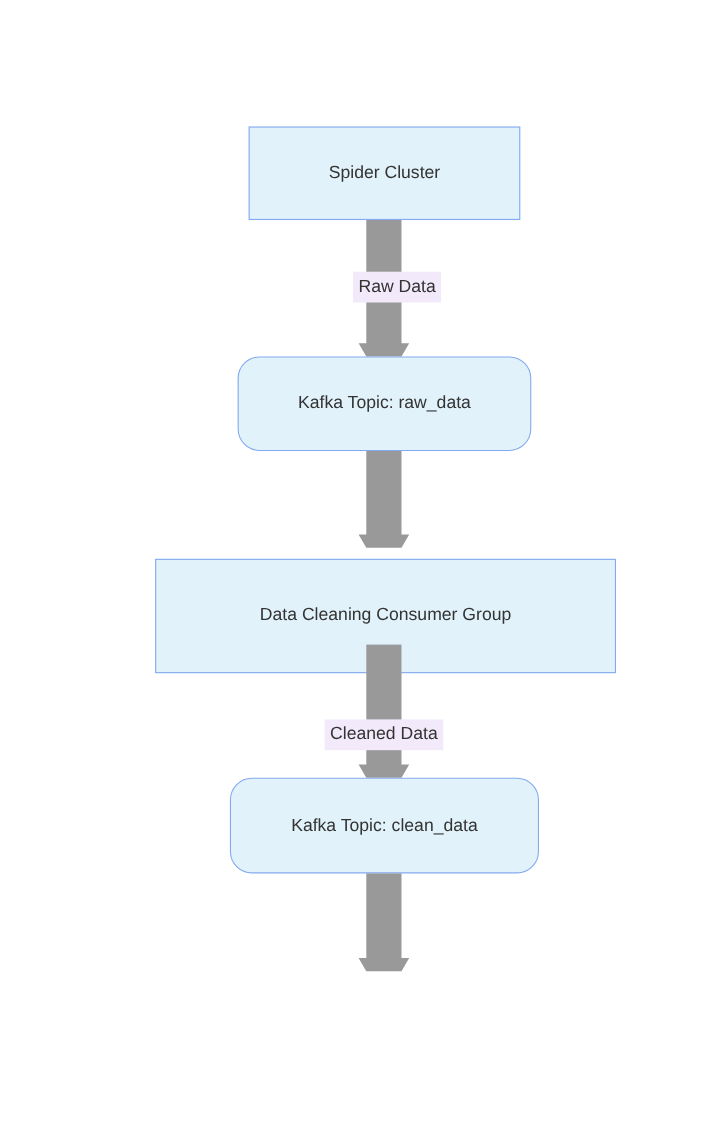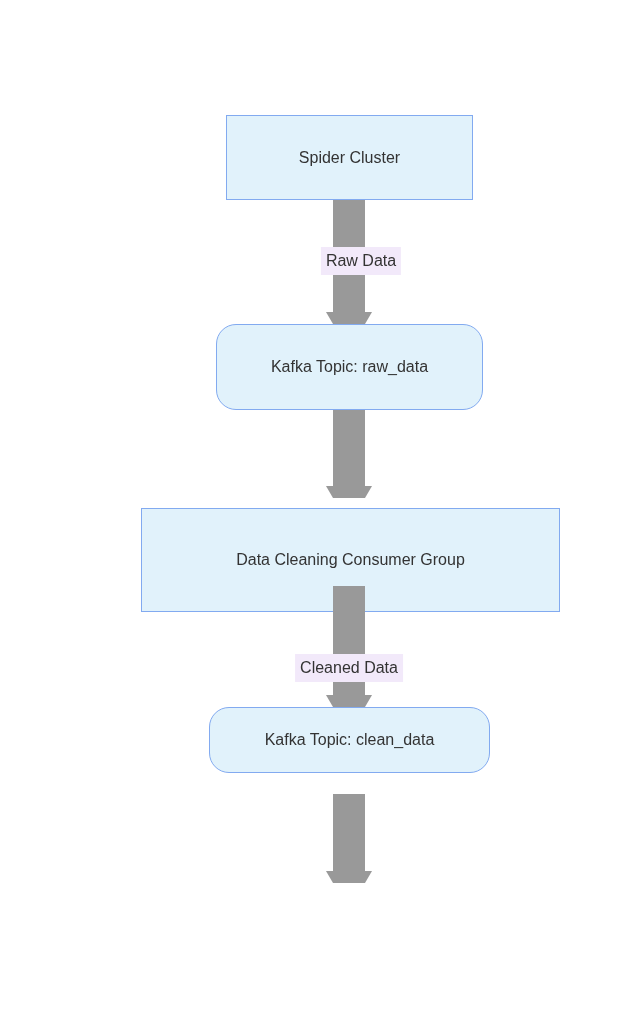--- a/index.html
+++ b/index.html
@@ -81,21 +81,21 @@
   <div class="arrowhead" style="left:317px;top:454px;"></div>
 
   <div class="node rect" style="left:109px;top:466px;width:419px;height:104px;margin-top:10px;">
     <span class="node-label">Data Cleaning Consumer Group</span>
   </div>
 
   <div class="edge-line" style="left:317px;top:554px;height:110px;"></div>
   <div class="arrowhead" style="left:317px;top:663px;"></div>
   <div class="edge-label" style="left:317px;top:601px;margin-top:21px;">Cleaned Data</div>
 
-  <div class="node rounded" style="left:177px;top:675px;width:281px;height:66px;">
+  <div class="node rounded" style="left:177px;top:675px;width:281px;height:87px;">
     <span class="node-label">Kafka Topic: clean_data</span>
   </div>
 
   <div class="edge-line" style="left:317px;top:762px;height:78px;"></div>
   <div class="arrowhead" style="left:317px;top:839px;"></div>
 
 
 </div>
 
 </body></html>

